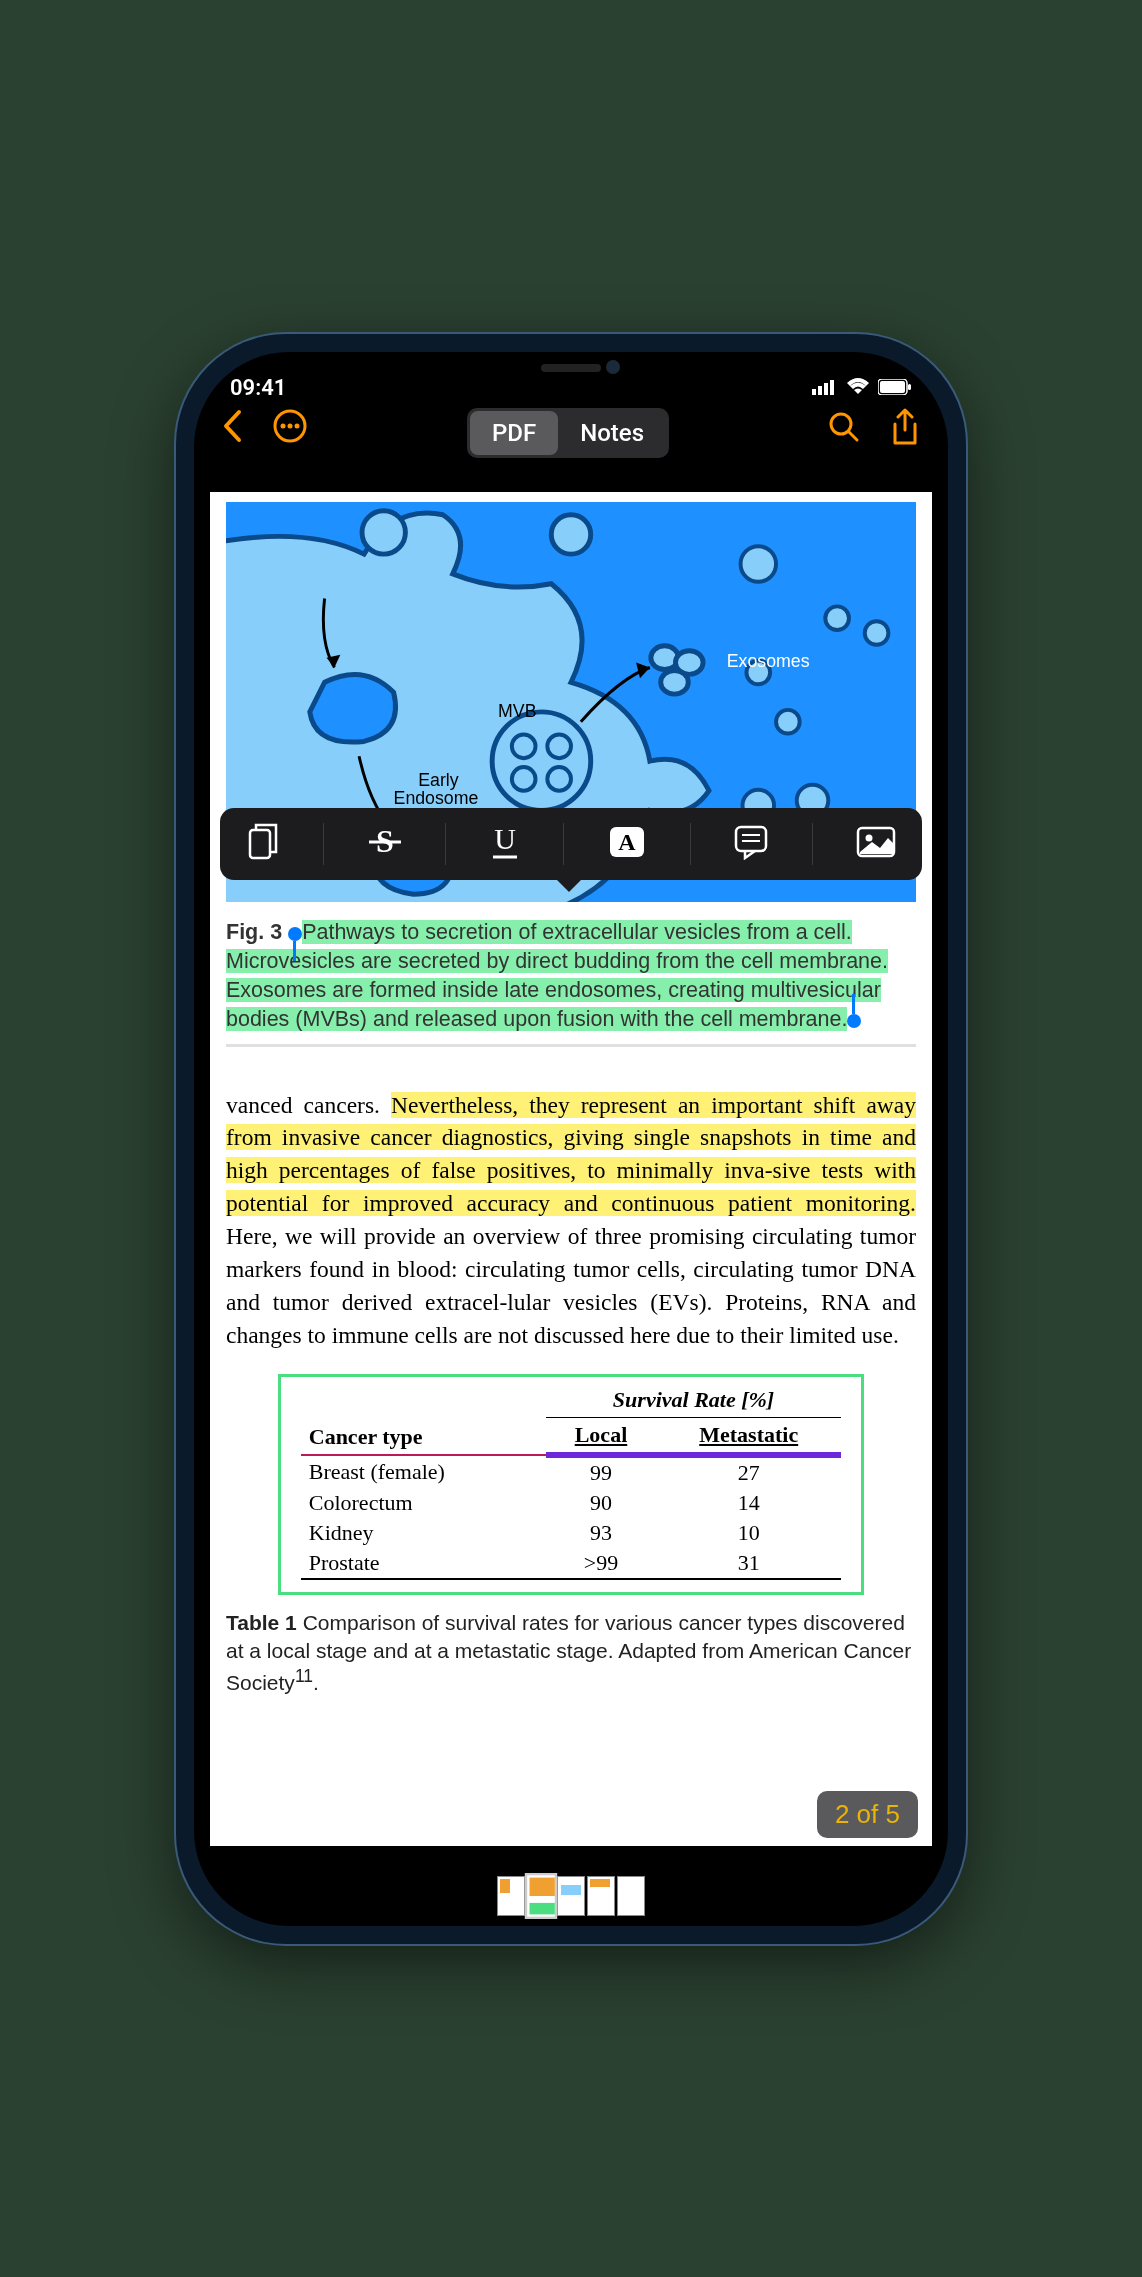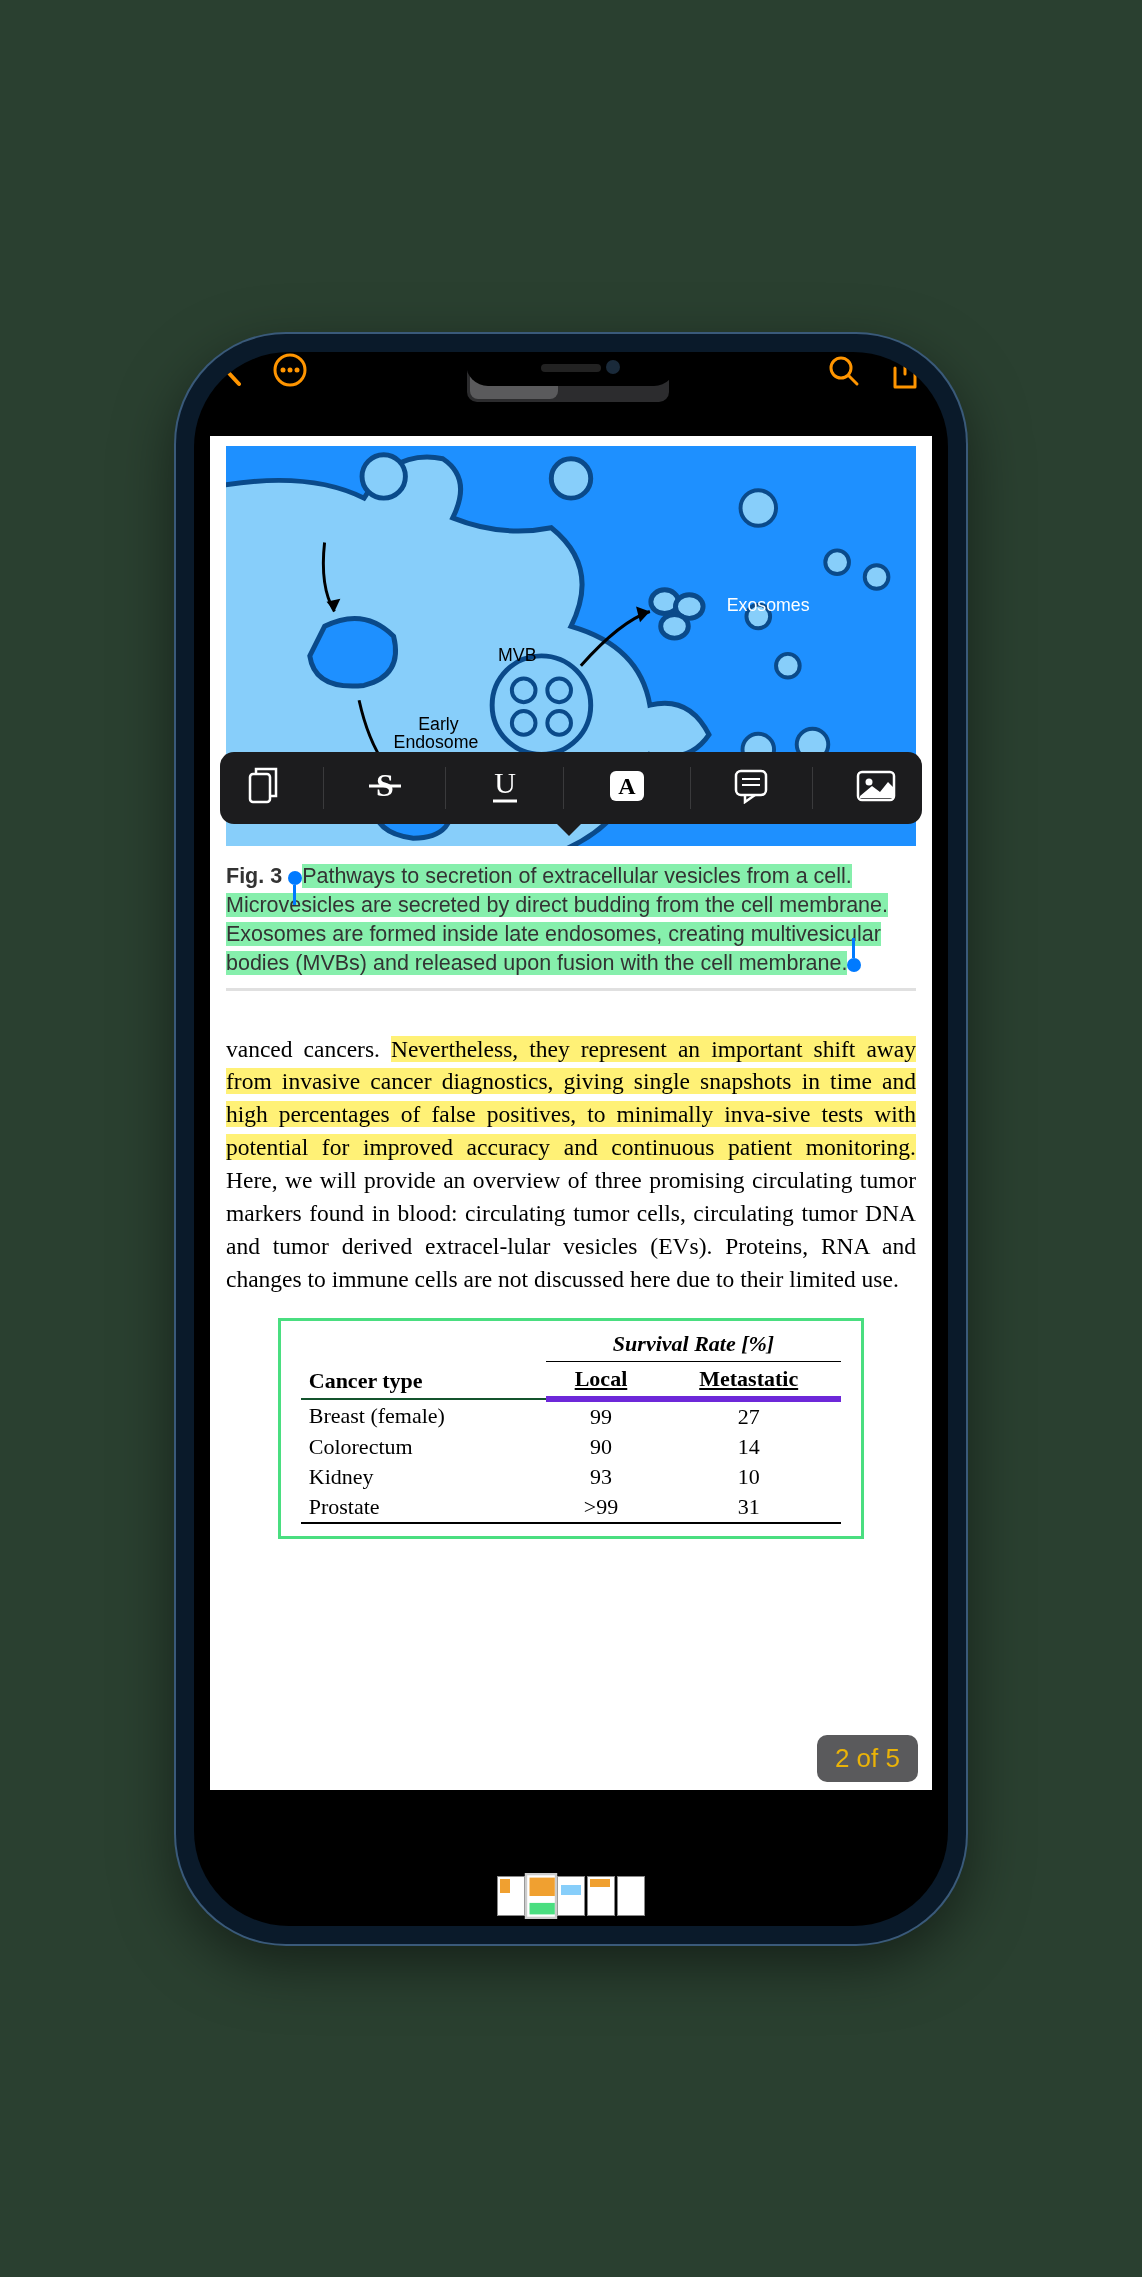--- a/index.html
+++ b/index.html
@@ -208,20 +208,45 @@
 </head>
 <body>
 
 <div class="phone-frame">
   <div class="phone-screen">
     <div class="notch">
       <div class="speaker"></div>
         <div class="cam"></div>
     </div>
 
+    <div class="status-bar">
+      <span>09:41</span>
+      <div class="status-right">
+        <span>
+          <svg width="26" height="16">
+              <rect x="0" y="10" width="4" height="6" fill="#fff"></rect>
+              <rect x="6" y="7" width="4" height="9" fill="#fff"></rect>
+              <rect x="12" y="4" width="4" height="12" fill="#fff"></rect>
+              <rect x="18" y="1" width="4" height="15" fill="#fff"></rect>
+            </svg>
+        </span>
+        <span>
+          <svg width="24" height="18">
+              <path d="M12 17 L8 13 Q12 10 16 13 Z M4 9 Q12 2 20 9 L17 12 Q12 7 7 12 Z M1 6 Q12 -4 23 6 L20 9 Q12 1 4 9 Z" fill="#fff"></path>
+            </svg>
+        </span>
+        <span>
+          <svg width="34" height="16">
+              <rect x="0" y="0" width="29" height="16" rx="4" fill="none" stroke="#fff" stroke-width="1.5"></rect>
+              <rect x="2" y="2" width="25" height="12" rx="2" fill="#fff"></rect>
+              <rect x="30" y="5" width="3" height="6" rx="1.5" fill="#fff"></rect>
+            </svg>
+        </span>
+      </div>
+    </div>
 
     <div class="toolbar">
       <div class="toolbar-left">
         <span class="orange-icon">
           <svg width="20" height="34">
               <path d="M17 3 L4 17 L17 31" stroke="#ff9500" stroke-width="4" fill="none" stroke-linecap="round" stroke-linejoin="round"></path>
             </svg>
         </span>
         <span class="orange-icon">
           <svg width="36" height="36">
@@ -354,21 +379,21 @@
       </div>
 
       <div class="body-text">
         <span>vanced cancers.  </span><span class="yellow-hl">Nevertheless, they represent an important shift away from invasive cancer diagnostics, giving single snapshots in time and high percentages of false positives, to minimally inva-sive tests with potential for improved accuracy and continuous patient monitoring.</span><span>  Here, we will provide an overview of three promising circulating tumor markers found in blood: circulating tumor cells, circulating tumor DNA and tumor derived extracel-lular vesicles (EVs).  Proteins, RNA and changes to immune cells are not discussed here due to their limited use.</span>
       </div>
 
       <div class="table-wrap">
         <table class="tbl">
           <tbody>
               <tr>
-            <th rowspan="2" style="text-align:left; vertical-align:bottom; border-bottom:2px solid #14532d;">Cancer type</th>
+            <th rowspan="2" style="text-align:left; vertical-align:bottom; border-bottom:2px solid #be185d;">Cancer type</th>
             <th colspan="2" class="tbl-sr">Survival Rate [%]</th>
           </tr>
           <tr class="tbl-head-row">
             <th>Local</th>
             <th>Metastatic</th>
           </tr>
           <tr>
                 <td>Breast (female)</td>
                 <td>99</td>
                 <td>27</td>
@@ -388,20 +413,23 @@
                 <td>&gt;99</td>
                 <td>31</td>
               </tr>
           <tr>
                 <td colspan="3" class="tbl-end"></td>
               </tr>
         </tbody>
           </table>
       </div>
 
+      <div class="table-caption">
+        <b>Table 1 </b><span>Comparison of survival rates for various cancer types discovered at a local stage and at a metastatic stage. Adapted from American Cancer Society</span><sup>11</sup><span>.</span>
+      </div>
 
       <div class="page-pill">2 of 5</div>
     </div>
 
     <div class="thumb-strip">
       <div class="thumb">
           <div class="thumb-fill" style="top:2px;left:2px;width:10px;height:14px;"></div>
         </div>
       <div class="thumb active">
           <div class="thumb-fill" style="top:2px;left:2px;width:24px;height:16px;background:#f0a030;"></div>

